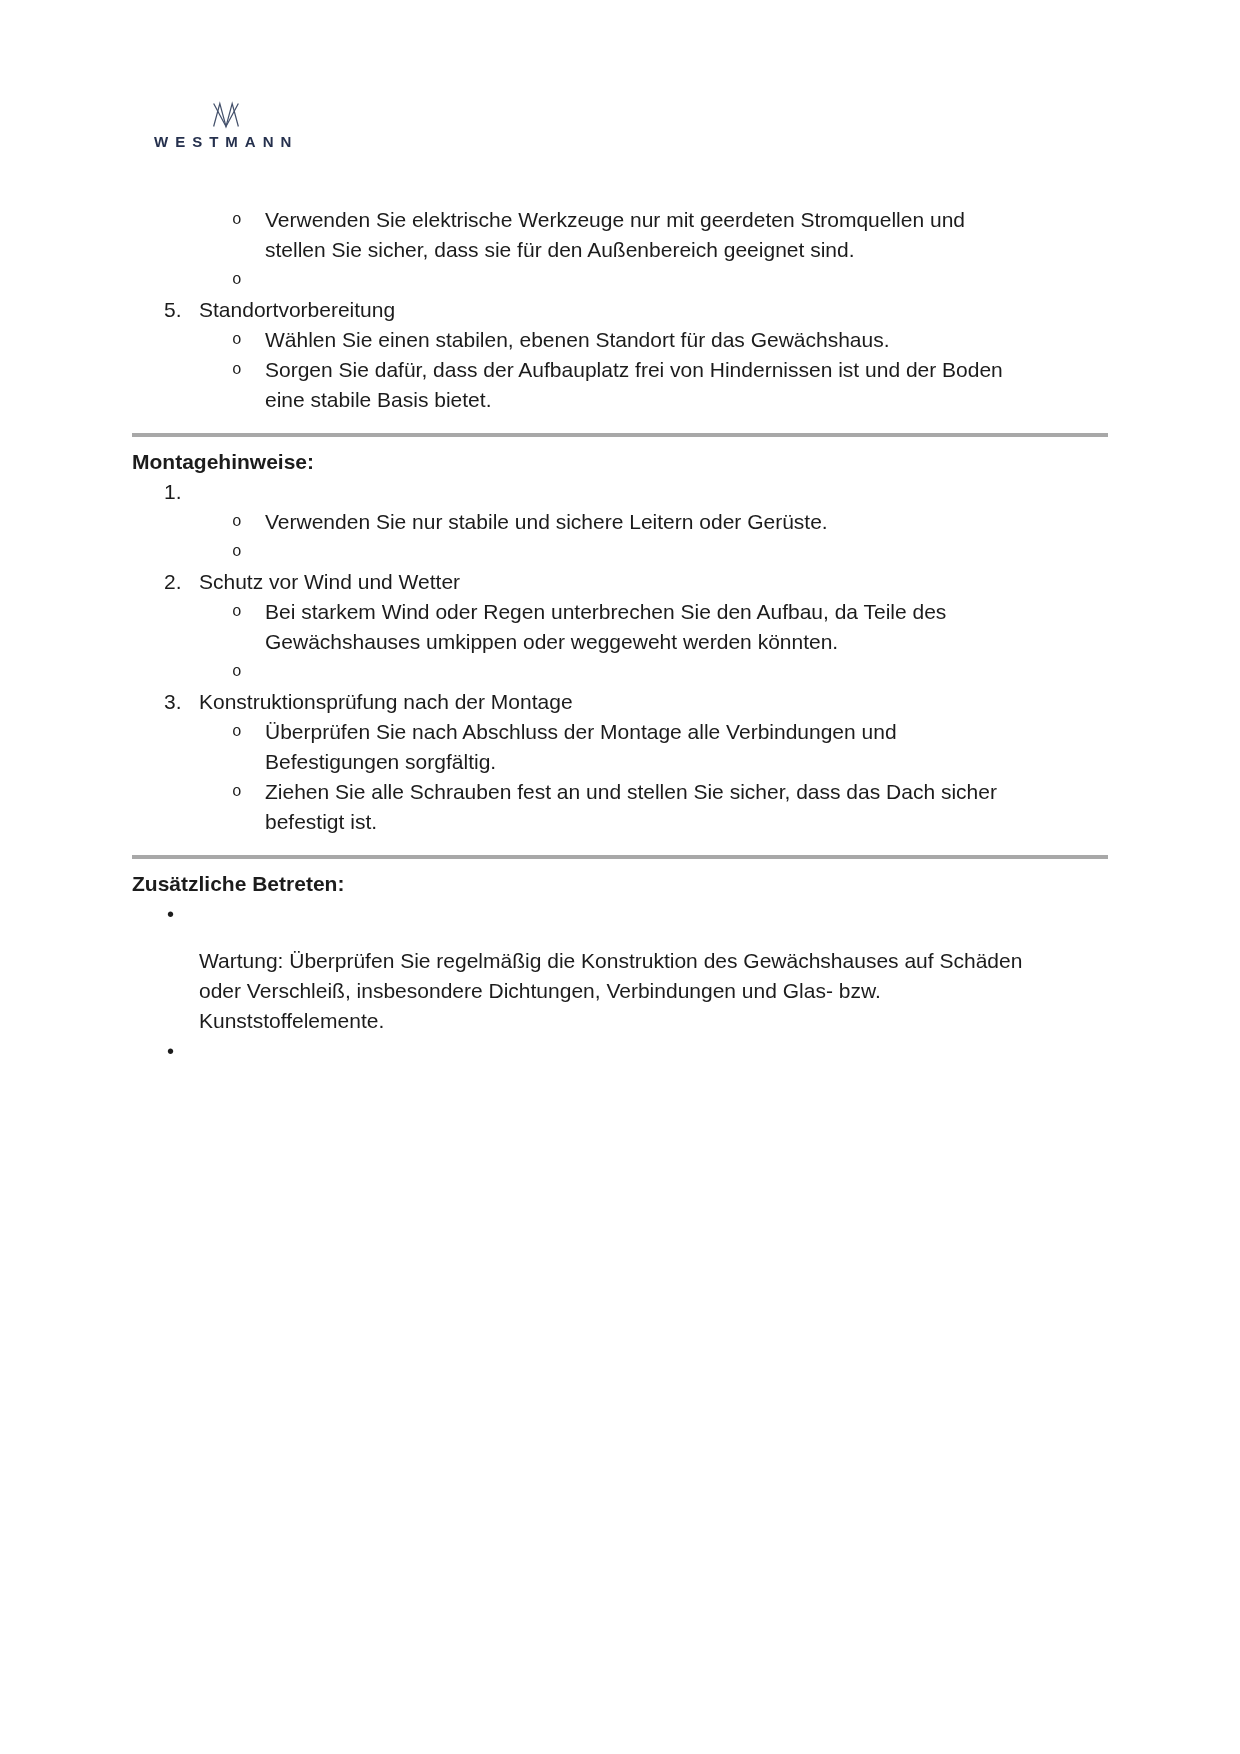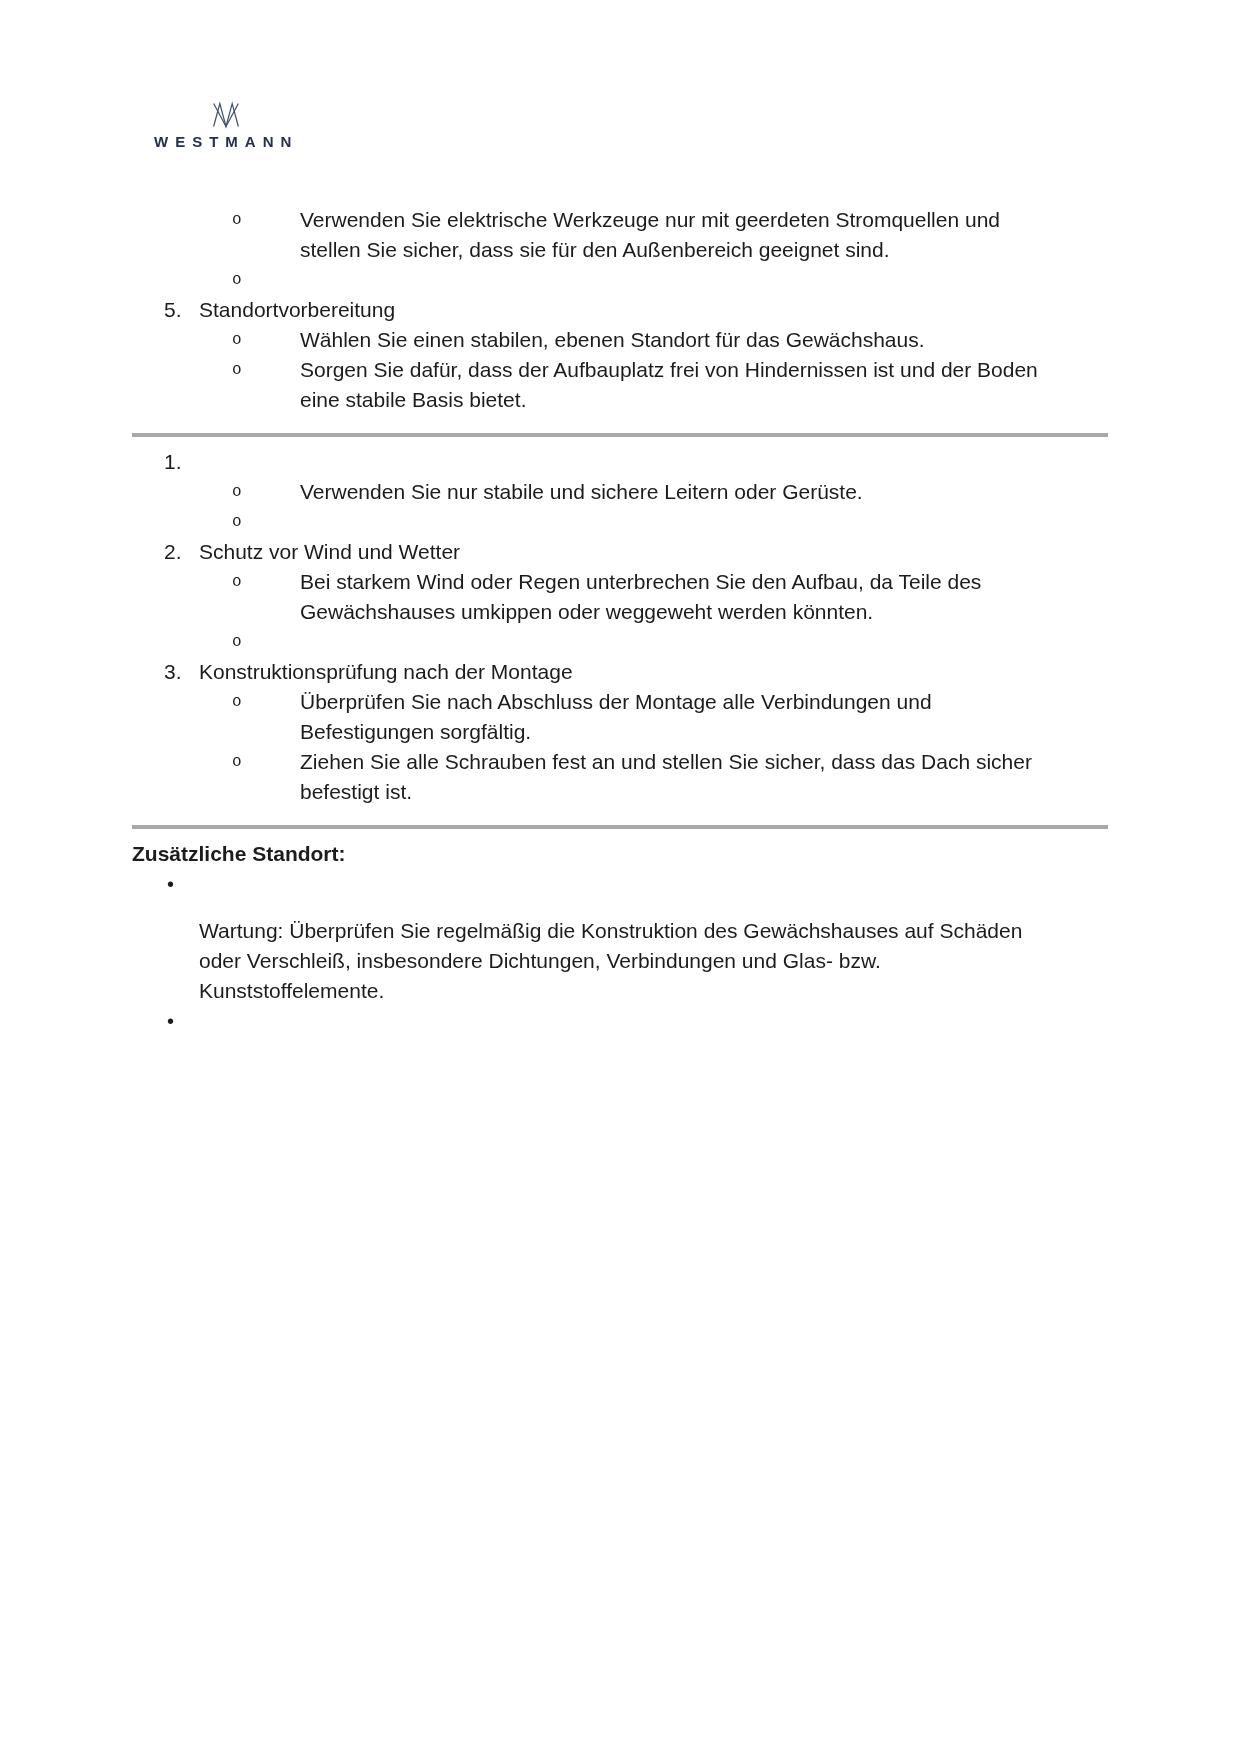--- a/index.html
+++ b/index.html
@@ -38,21 +38,21 @@
   .num-row { margin-left: 32px; }
   .num-row .marker { width: 35px; }
   
   .sub-row { margin-left: 100px; }
   .sub-row .marker {
     width: 33px;
     font-family: "Liberation Mono", monospace;
     font-size: 16px;
     line-height: 30px;
   }
-  .sub-row .text { max-width: 755px; margin-left: 35px; }
+  .sub-row .text { max-width: 755px; }
   
   .disc-row { margin-left: 35px; }
   .disc-row .marker { width: 32px; font-size: 20px; }
   .disc-row .text { max-width: 840px; margin-top: 47px; }
   
   .heading { font-weight: bold; font-size: 21px; line-height: 30px; margin: 0; }
   .divider {
     border: none;
     height: 4px;
     background: #a8a8a8;
@@ -93,20 +93,21 @@
       </div>
       <div class="row sub-row">
         <span class="marker">o</span>
         <span class="text">Sorgen Sie dafür, dass der Aufbauplatz frei von Hindernissen ist und der Boden eine stabile Basis bietet.</span>
       </div>
     </section>
 
     <hr class="divider">
 
     <section>
+      <h2 class="heading">Montagehinweise:</h2>
 
       <div class="row num-row">
         <span class="marker">1.</span>
       </div>
       <div class="row sub-row">
         <span class="marker">o</span>
         <span class="text">Verwenden Sie nur stabile und sichere Leitern oder Gerüste.</span>
       </div>
       <div class="row sub-row">
         <span class="marker">o</span>
@@ -134,21 +135,21 @@
       </div>
       <div class="row sub-row">
         <span class="marker">o</span>
         <span class="text">Ziehen Sie alle Schrauben fest an und stellen Sie sicher, dass das Dach sicher befestigt ist.</span>
       </div>
     </section>
 
     <hr class="divider">
 
     <section>
-      <h2 class="heading">Zusätzliche Standort:</h2>
+      <h2 class="heading">Zusätzliche Betreten:</h2>
 
       <div class="row disc-row">
         <span class="marker">•</span>
         <span class="text">Wartung: Überprüfen Sie regelmäßig die Konstruktion des Gewächshauses auf Schäden oder Verschleiß, insbesondere Dichtungen, Verbindungen und Glas- bzw. Kunststoffelemente.</span>
       </div>
       <div class="row disc-row">
         <span class="marker">•</span>
       </div>
     </section>
 

